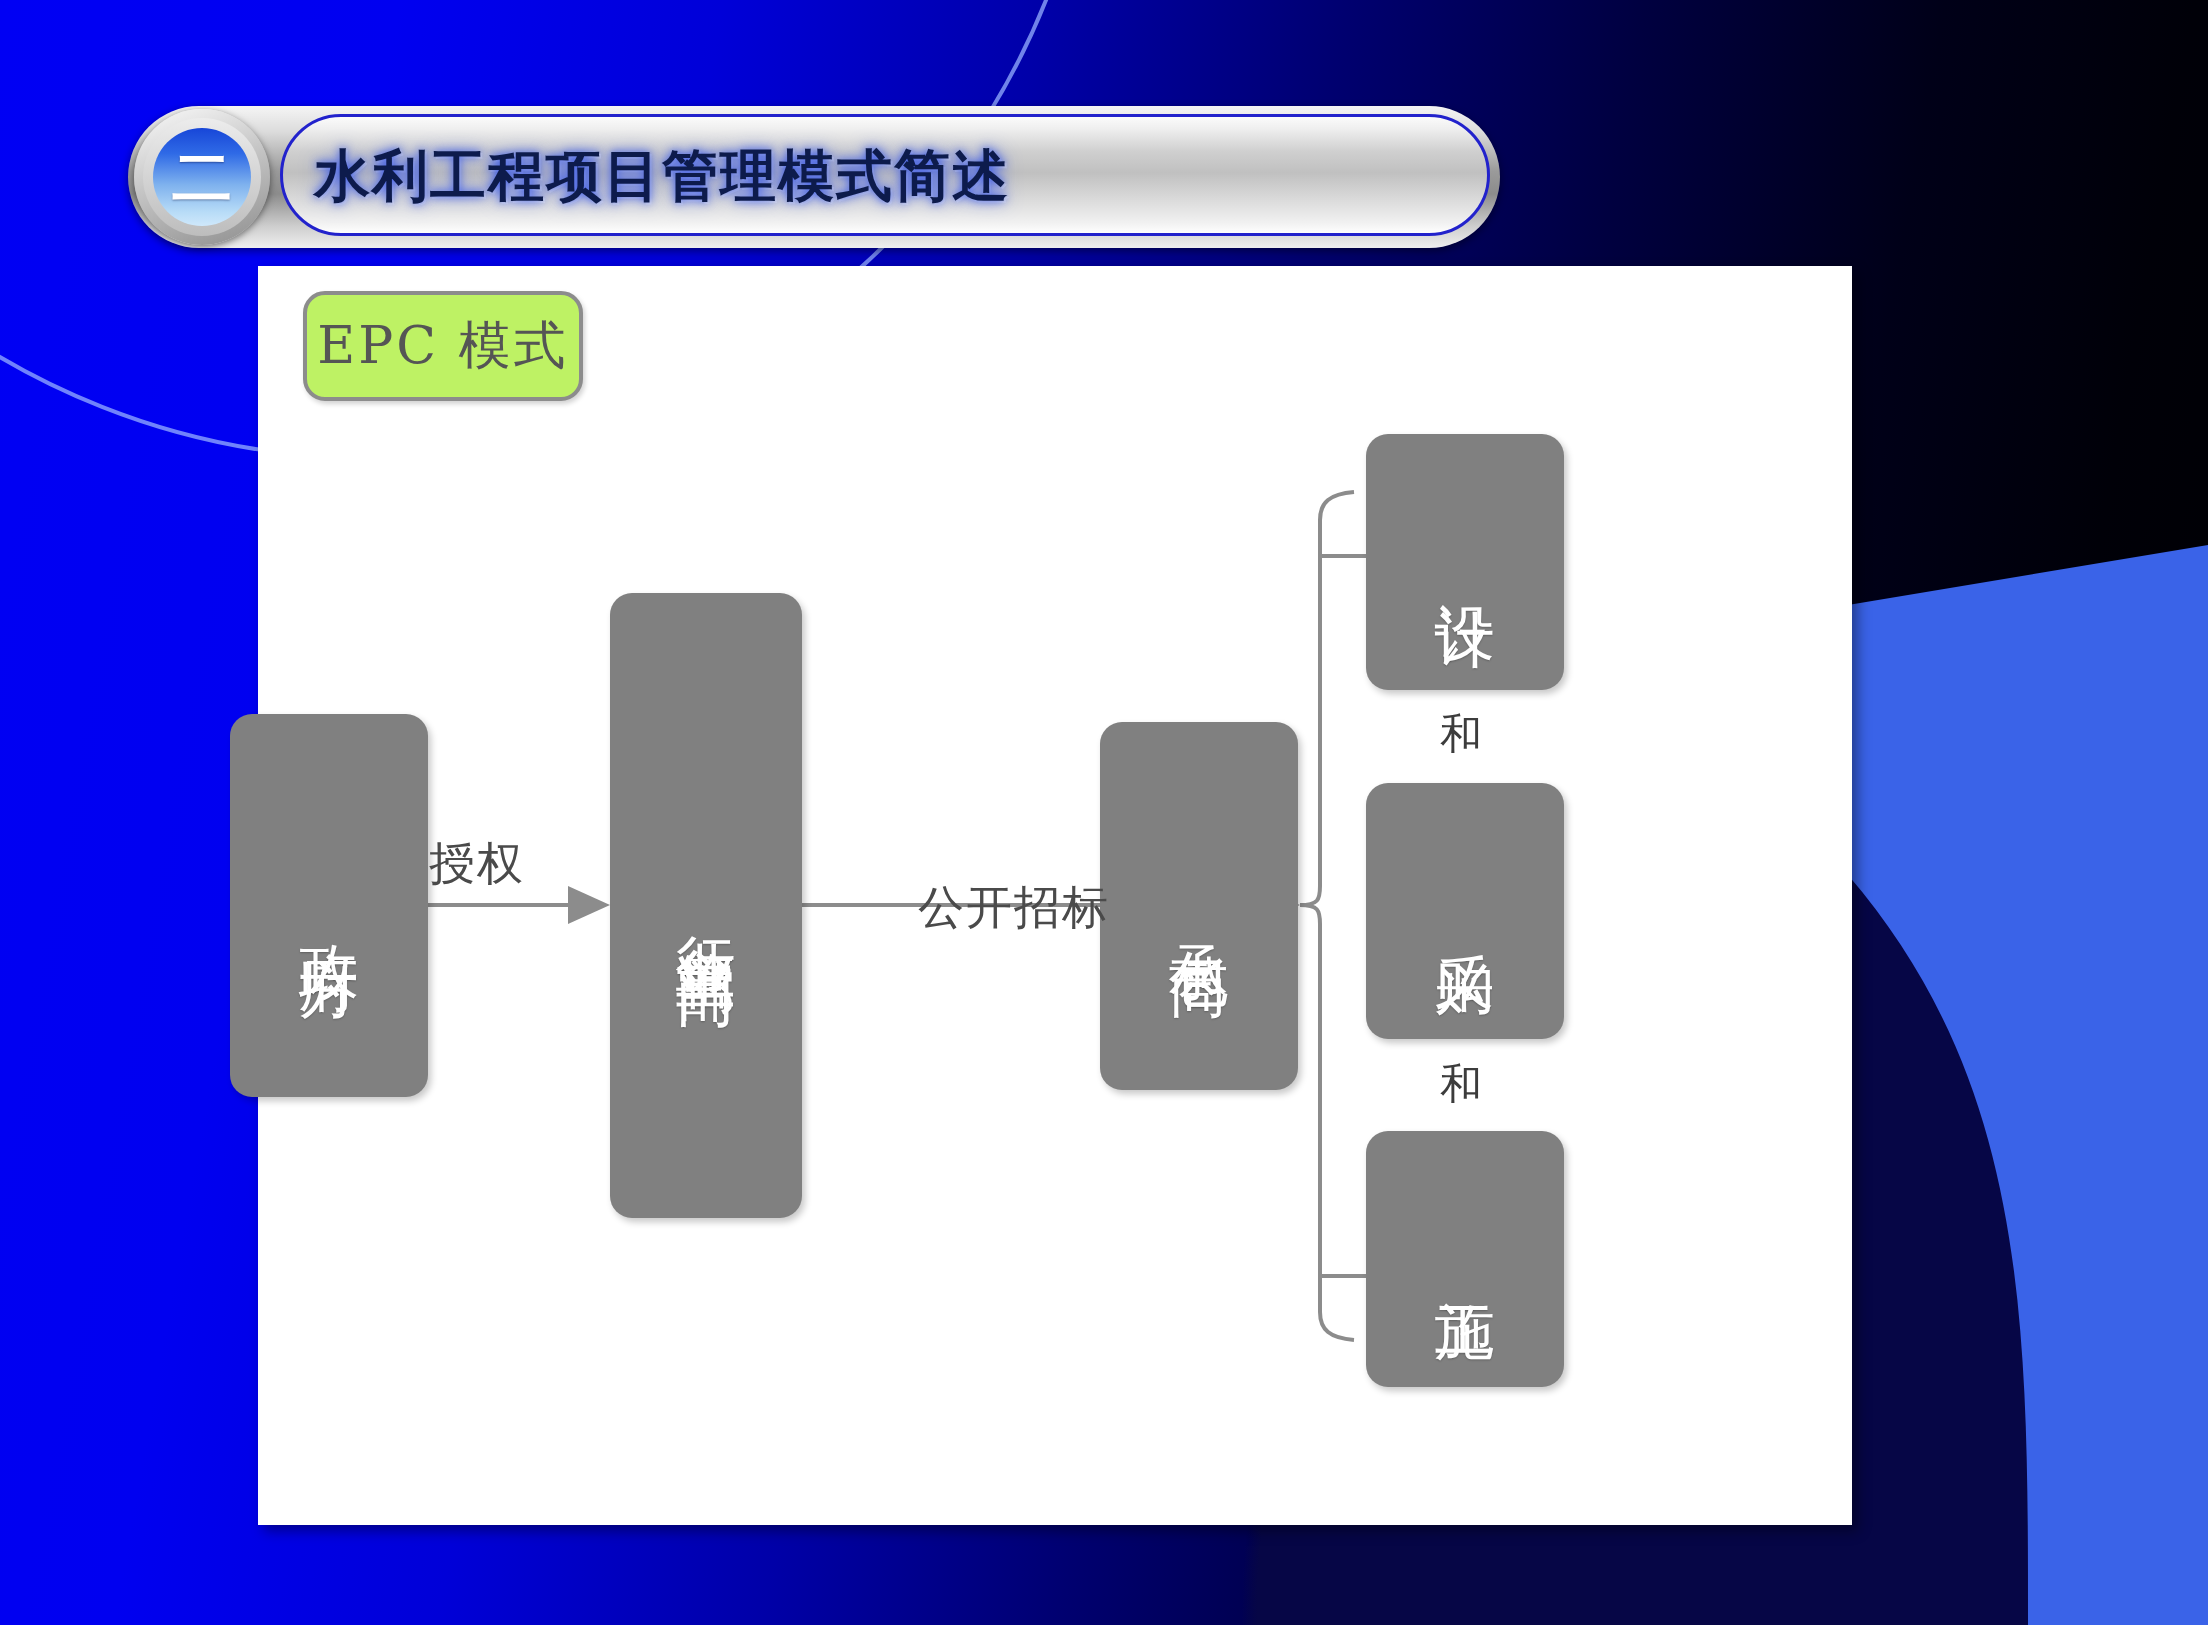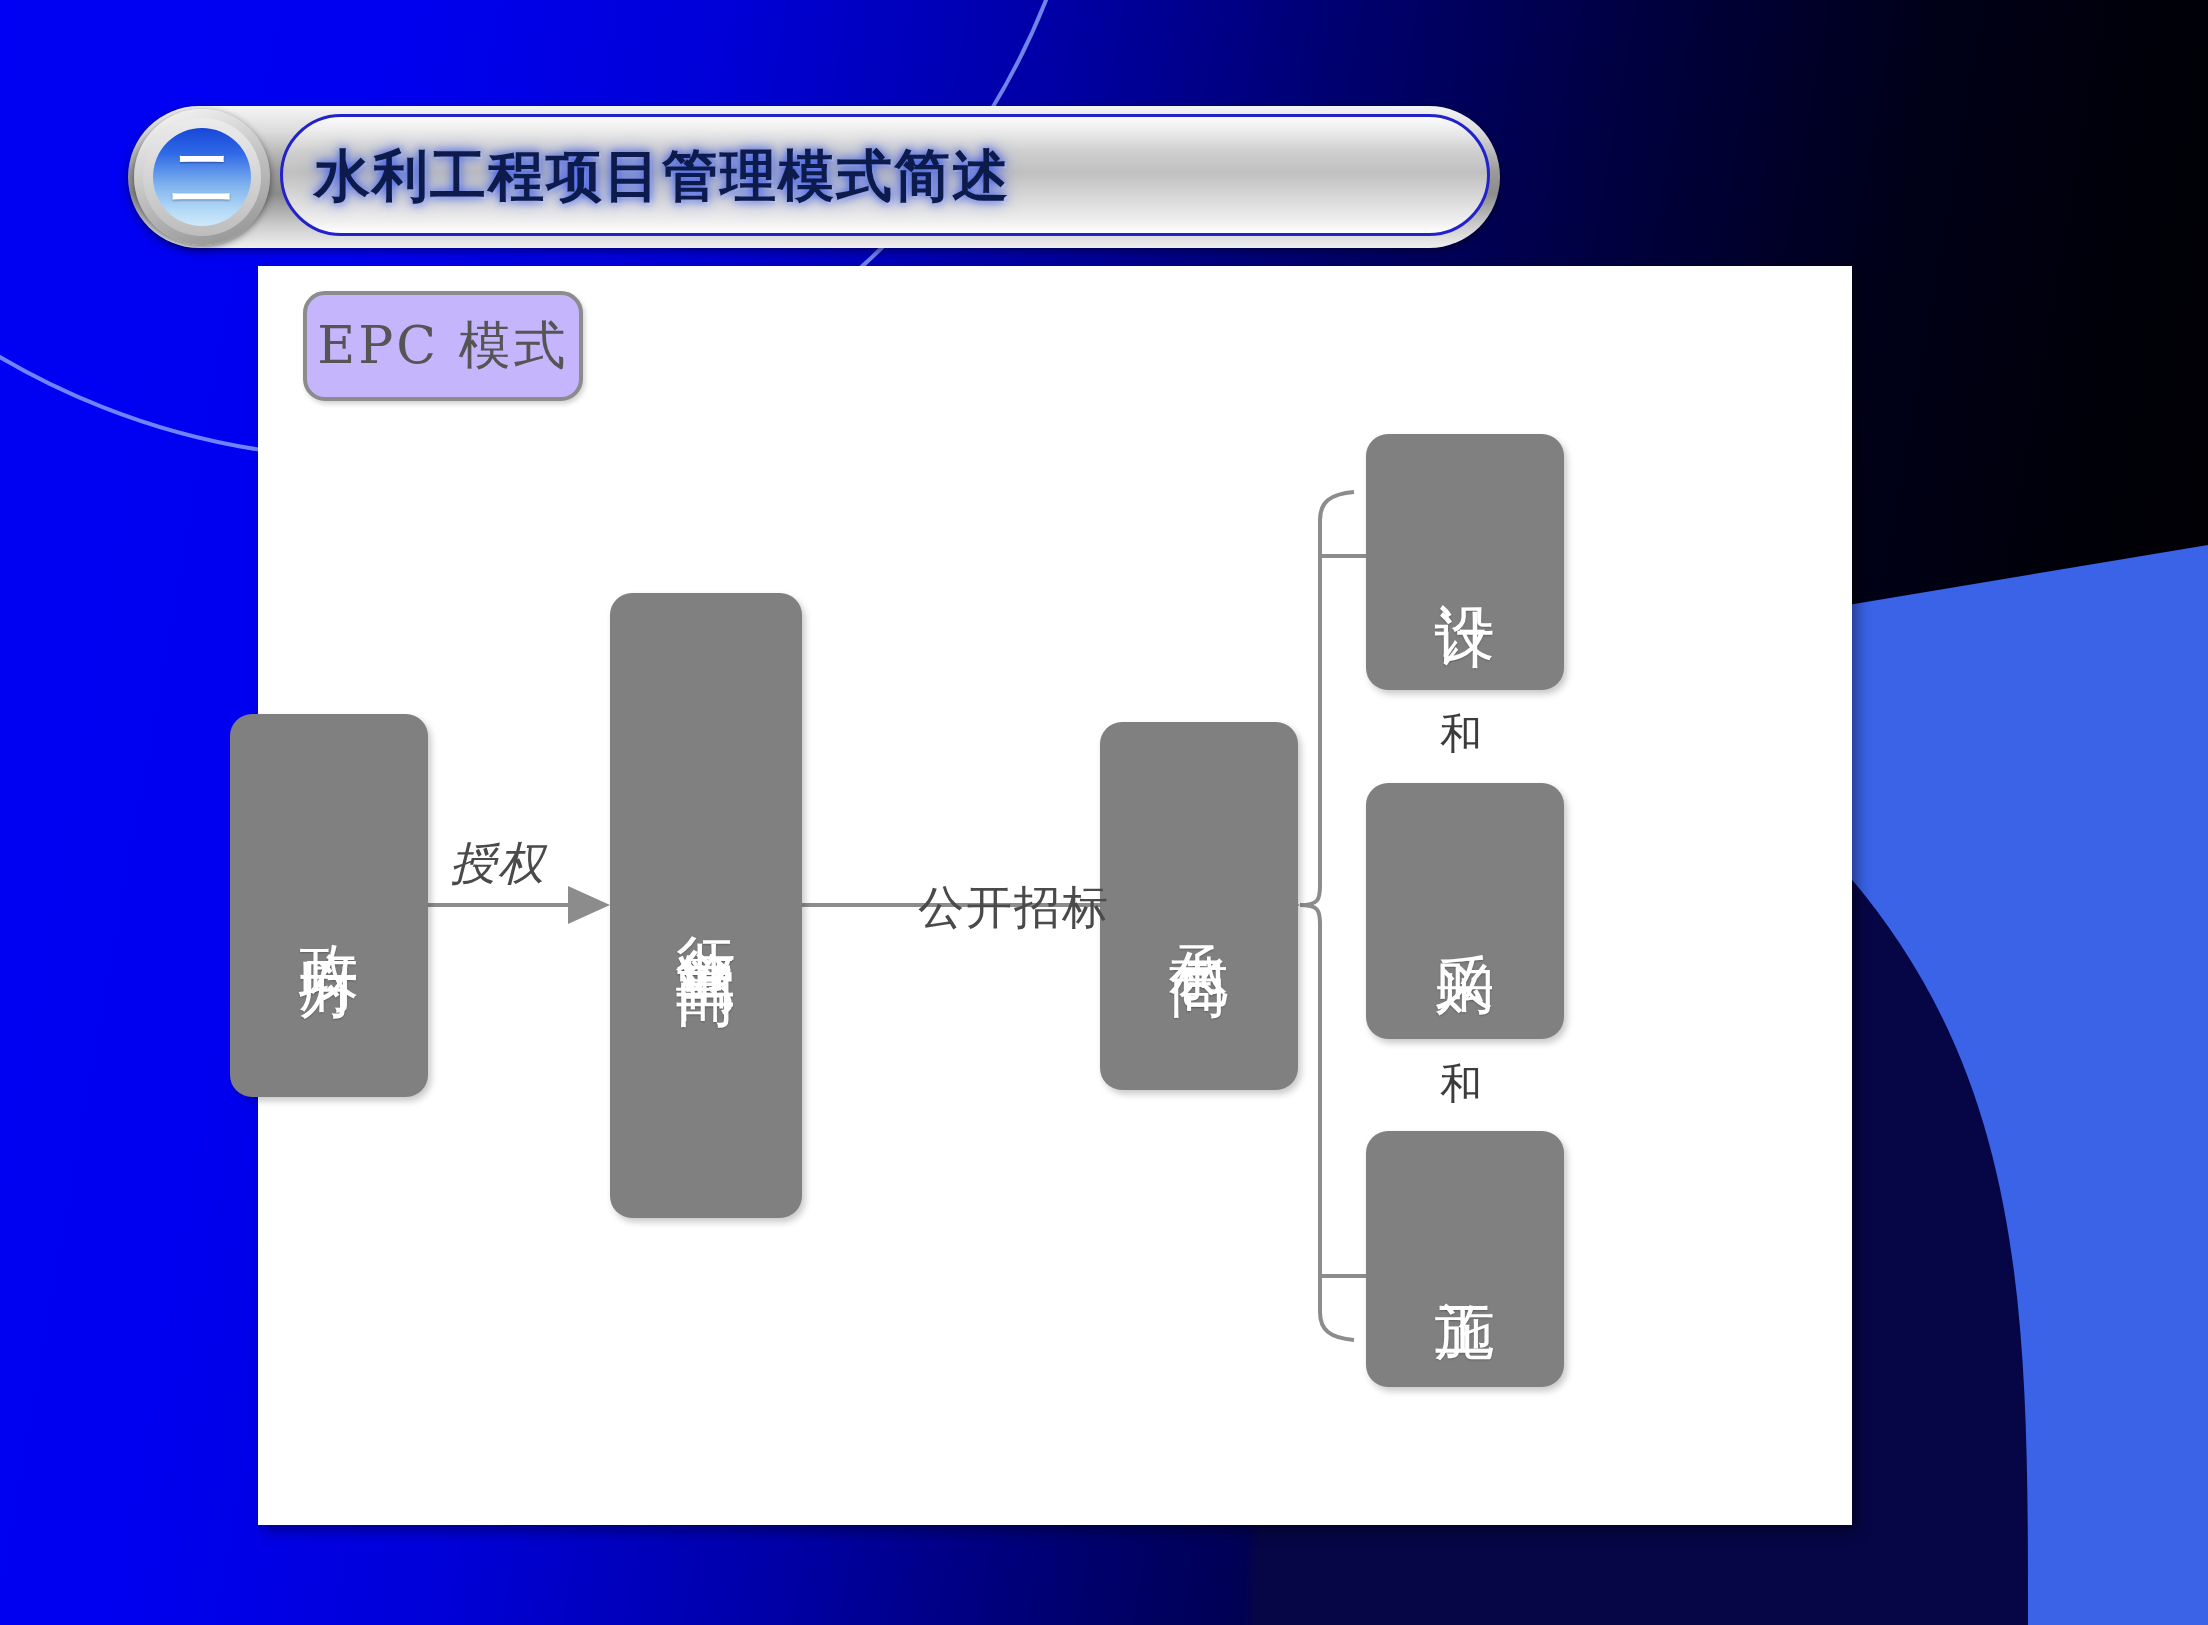--- a/index.html
+++ b/index.html
@@ -173,21 +173,21 @@
 
   
   .mode-chip {
     position: absolute;
     left: 45px;
     top: 25px;
     width: 280px;
     height: 110px;
     border: 4px solid #8c8c8c;
     border-radius: 22px;
-    background: #c4b5fd;
+    background: #bef264;
     box-sizing: border-box;
     display: flex;
     align-items: center;
     justify-content: center;
     box-shadow: 2px 3px 5px rgba(0,0,0,0.18);
   }
   .mode-chip-label {
     font-family: "DejaVu Serif", "Liberation Serif", serif;
     font-size: 52px;
     color: #555555;
@@ -299,21 +299,21 @@
     </div>
 
     <div class="node" style="left:1108px; top:517px; width:198px; height:256px;">
       <span class="node-label">采购</span>
     </div>
 
     <div class="node" style="left:1108px; top:865px; width:198px; height:256px;">
       <span class="node-label">施工</span>
     </div>
 
-    <div class="edge-label" style="left:192px; top:567px;font-style:italic;">
+    <div class="edge-label" style="left:171px; top:567px;">
       <span>授权</span>
     </div>
 
     <div class="edge-label" style="left:660px; top:567px;margin-top:44px;">
       <span>公开招标</span>
     </div>
 
     <div class="conj-label" style="left:1182px; top:440px;">
       <span>和</span>
     </div>

